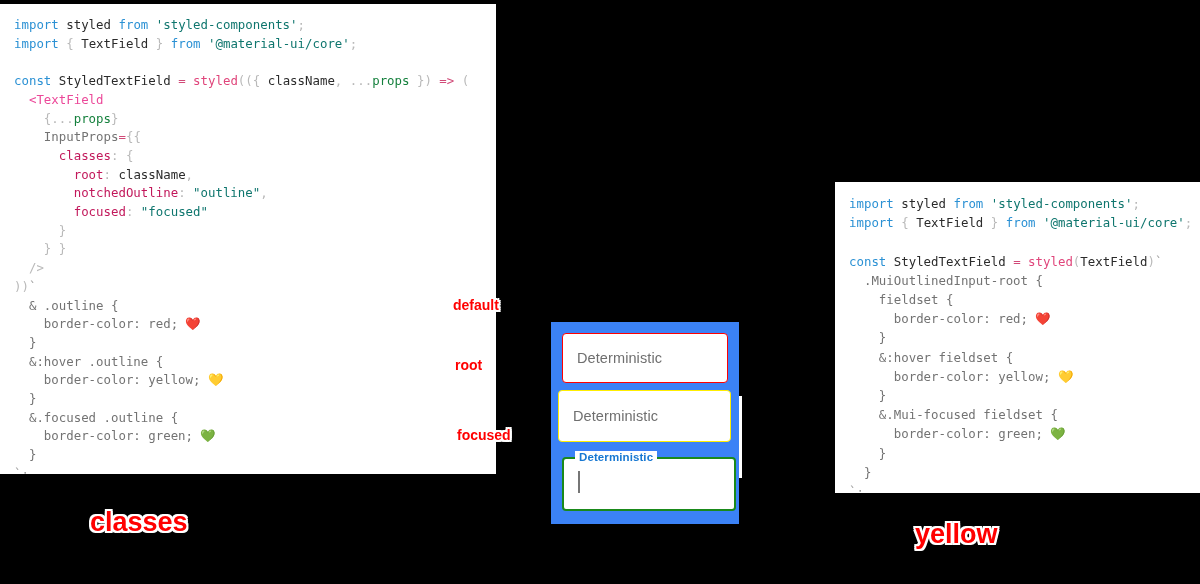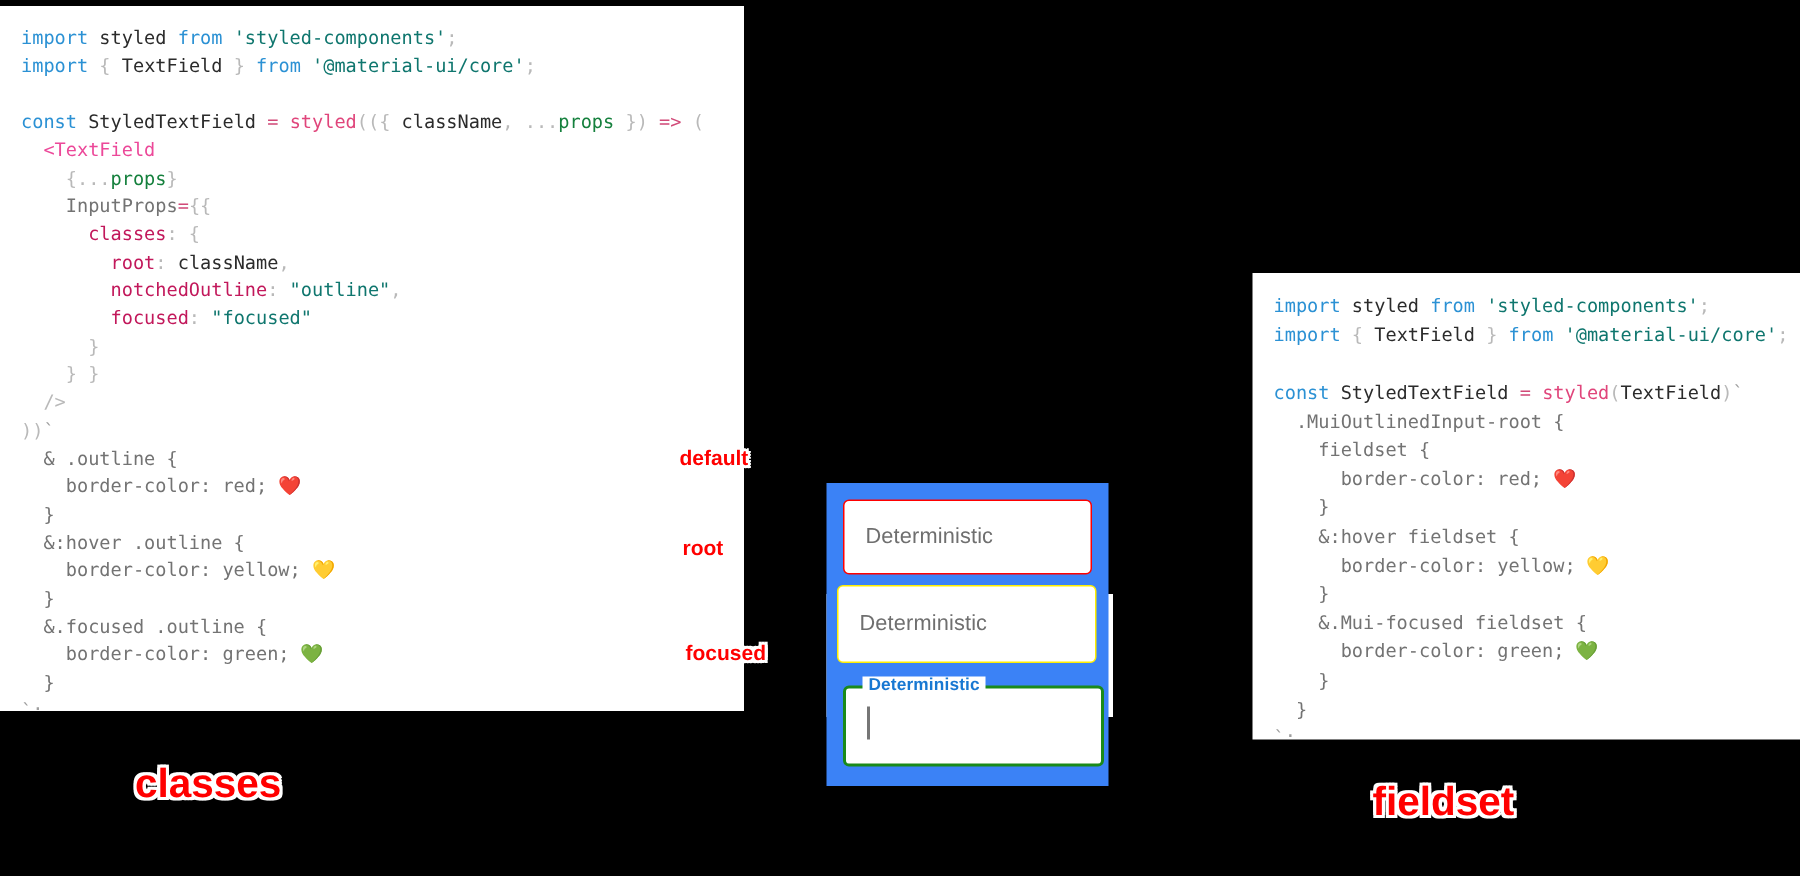--- a/index.html
+++ b/index.html
@@ -190,13 +190,13 @@
     <span class="caret"></span>
   </div>
 
 </div>
 
 <div class="anno anno-state anno-default">default</div>
 <div class="anno anno-state anno-hover">root</div>
 <div class="anno anno-state anno-focused">focused</div>
 
 <div class="anno anno-title anno-classes">classes</div>
-<div class="anno anno-title anno-globals">fieldset</div>
+<div class="anno anno-title anno-globals">yellow</div>
 
 </body></html>

